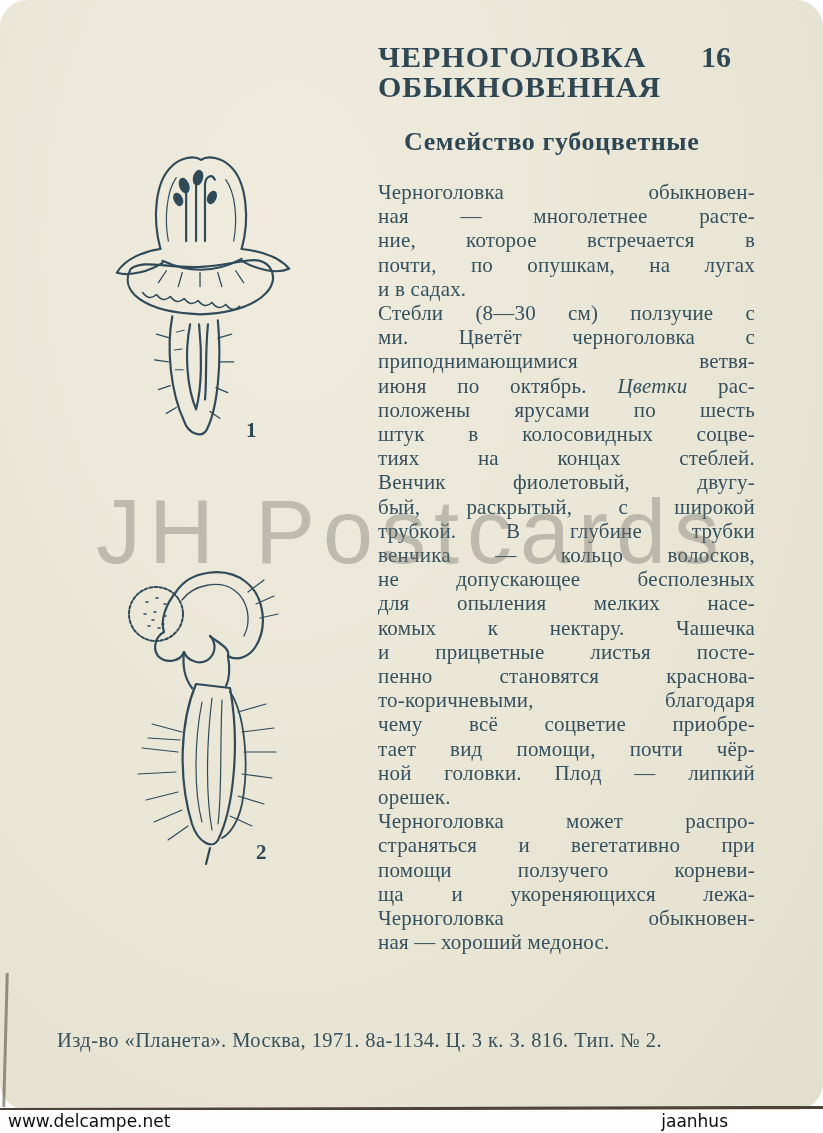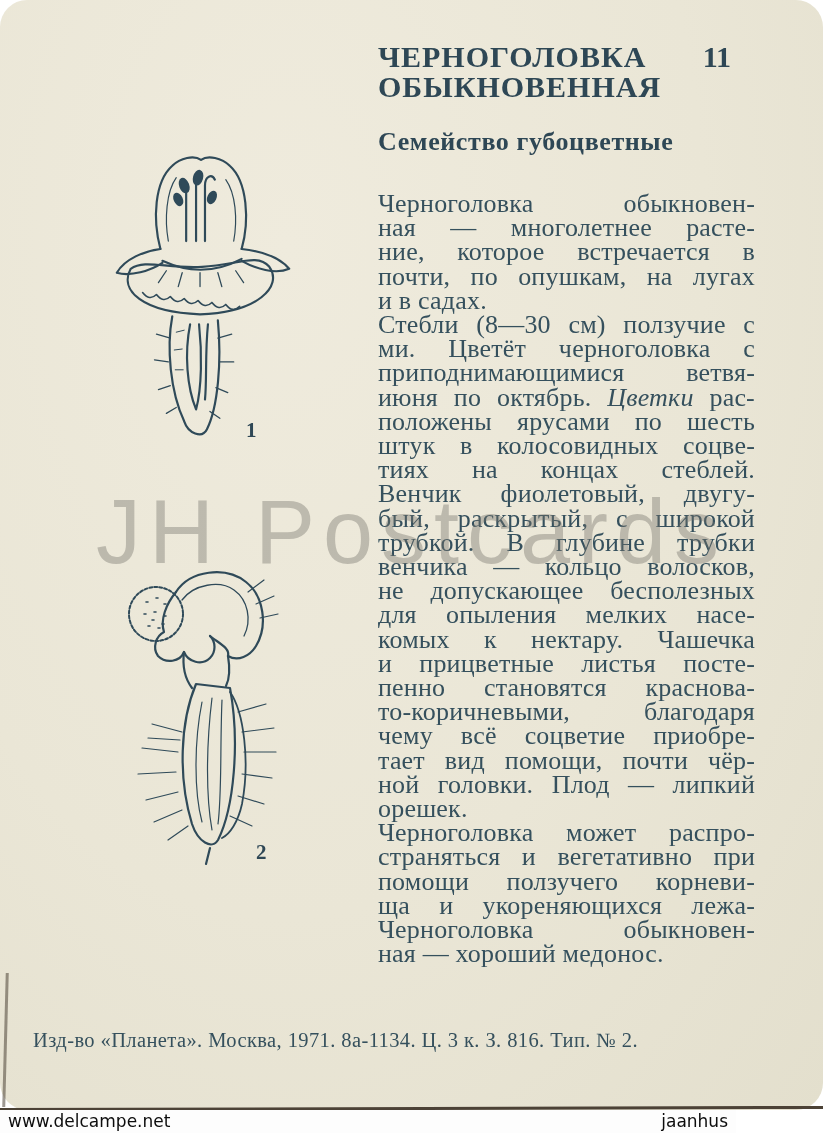--- a/index.html
+++ b/index.html
@@ -33,55 +33,55 @@
   }
   .title-row{
     display:flex;justify-content:space-between;align-items:flex-start;
   }
   .title-line,.page-num{
     font-weight:bold;font-size:30px;line-height:30px;letter-spacing:1px;color:#2e4755;
   }
   .page-num{padding-right:24px;letter-spacing:0;}
   .subtitle{
     margin-top:27px;font-weight:bold;font-size:26px;line-height:26px;
-    letter-spacing:0.6px;color:#2e4755;
+    letter-spacing:0.6px;color:#2e4755;margin-left:26px;
   }
   .body-text{
-    margin-top:37px;font-size:26px;line-height:24.2px;letter-spacing:0.2px;
+    margin-top:25px;font-size:21px;line-height:24.2px;letter-spacing:0.2px;
     color:#35505d;
   }
   .bline{min-height:24.2px;}
   .bline.j{text-align:justify;text-align-last:justify;}
   .bline i{font-style:italic;}
   .fig{position:absolute;}
   .fig svg{display:block;width:100%;height:100%;}
   .fig-label{
     position:absolute;font-weight:bold;font-size:21px;color:#2e4755;
     font-family:"Liberation Serif",serif;
   }
   .imprint{
     position:absolute;left:0;top:1029px;width:671px;text-align:center;
-    font-size:20.5px;letter-spacing:0.4px;color:#35505d;
+    font-size:20.5px;letter-spacing:0.4px;color:#35505d;padding-left:24px;
   }
   .wm-center{
     position:absolute;top:487px;left:50%;transform:translateX(-50%);
     font-family:"Liberation Sans","DejaVu Sans",sans-serif;
     font-size:90px;line-height:90px;letter-spacing:8px;white-space:nowrap;
     color:rgba(118,116,108,0.40);z-index:5;pointer-events:none;
   }
 </style>
 </head>
 <body>
 
 <div class="card">
 
   <div class="col">
     <div class="title-row">
       <span class="title-line">ЧЕРНОГОЛОВКА</span>
-      <span class="page-num">11</span>
+      <span class="page-num">16</span>
     </div>
     <div class="title-line">ОБЫКНОВЕННАЯ</div>
     <div class="subtitle">Семейство губоцветные</div>
     <div class="body-text">
         <div class="bline j"><span>Черноголовка обыкновен-</span></div>
         <div class="bline j"><span>ная — многолетнее расте-</span></div>
         <div class="bline j"><span>ние, которое встречается в</span></div>
         <div class="bline j"><span>почти, по опушкам, на лугах</span></div>
         <div class="bline"><span>и в садах.</span></div>
         <div class="bline j"><span>Стебли (8—30 см) ползучие с</span></div>

